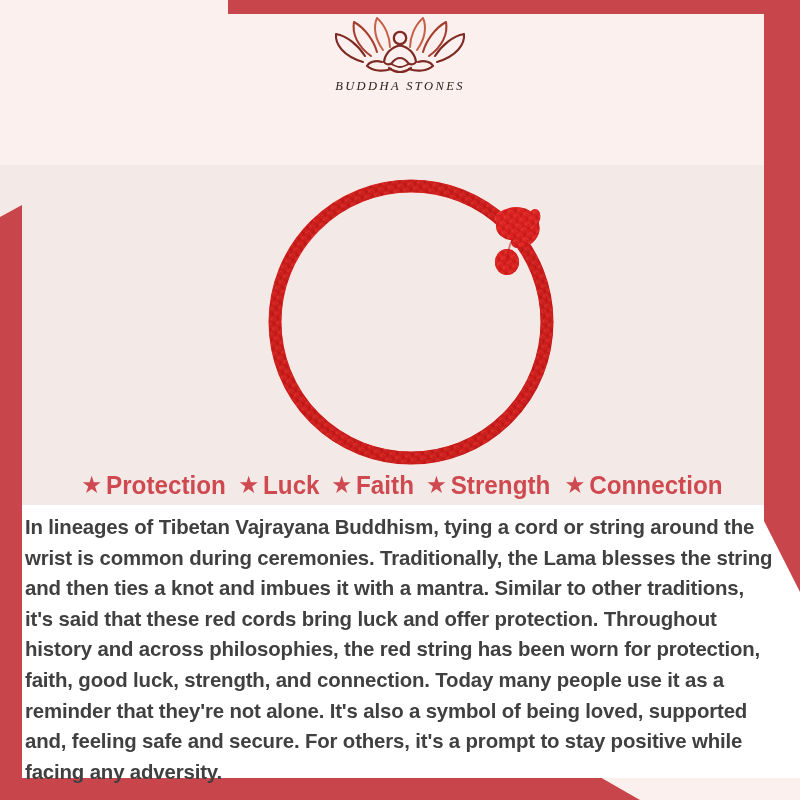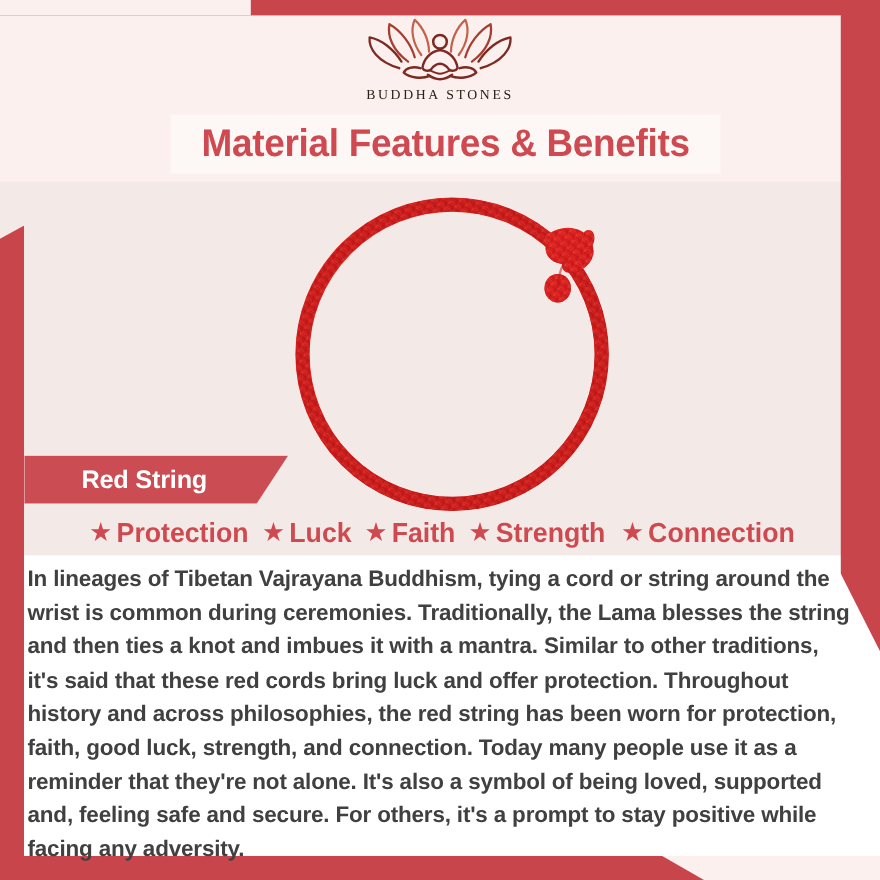--- a/index.html
+++ b/index.html
@@ -47,21 +47,21 @@
     background:#f3eae7;
   }
   .bg-text{
     position:absolute;left:0;top:505px;width:800px;height:273px;
     background:#ffffff;
   }
 
   
   .logo-wrap{
     position:absolute;left:0;top:14px;width:800px;height:84px;
-    display:flex;flex-direction:column;align-items:center;justify-content:flex-start;
+    display:flex;flex-direction:column;align-items:center;justify-content:flex-start;font-style:italic;
   }
   .logo-mark{line-height:0;}
   .logo-word{
     margin-top:3px;
     font-family:"Liberation Serif","DejaVu Serif",serif;
     font-size:12.5px;letter-spacing:2.4px;color:#2b2018;font-weight:400;
   }
 
   
   .title-band{
@@ -151,23 +151,20 @@
           <path d="M55 48 C48 46 42 48 40 52 C46 57 56 58 64 55" stroke="#7e2a24" stroke-width="2.2"></path>
           <path d="M91 48 C98 46 104 48 106 52 C100 57 90 58 82 55" stroke="#7e2a24" stroke-width="2.2"></path>
           <path d="M62 54 C66 57 70 58 73 58 C76 58 80 57 84 54" stroke="#7e2a24" stroke-width="2.2"></path>
           <path d="M64 50 C68 52 71 53 73 53 C75 53 78 52 82 50" stroke="#7e2a24" stroke-width="1.8"></path>
         </g>
       </svg>
     </div>
     <div class="logo-word">BUDDHA STONES</div>
   </div>
 
-  <div class="title-band">
-    <div class="title-text">Material Features &amp; Benefits</div>
-  </div>
 
   <div class="product">
     <svg width="330" height="300" viewBox="0 0 330 300">
       <defs>
         <linearGradient id="cordg" x1="0" y1="0" x2="1" y2="1">
           <stop offset="0%" stop-color="#ef3b33"></stop>
           <stop offset="45%" stop-color="#dd1f1f"></stop>
           <stop offset="100%" stop-color="#c01616"></stop>
         </linearGradient>
         <pattern id="braid" width="7" height="7" patternUnits="userSpaceOnUse" patternTransform="rotate(35)">
@@ -188,42 +185,39 @@
         <ellipse cx="258" cy="56" rx="17" ry="14" fill="url(#braid)" opacity="0.85"></ellipse>
         <ellipse cx="252" cy="92" rx="12" ry="13" fill="url(#cordg)"></ellipse>
         <ellipse cx="252" cy="92" rx="12" ry="13" fill="url(#braid)" opacity="0.85"></ellipse>
         <path d="M258 68 C254 76 252 84 252 92" fill="none" stroke="#b51616" stroke-width="2" opacity="0.5"></path>
         <path d="M268 60 C276 56 282 50 280 44" fill="none" stroke="url(#cordg)" stroke-width="10" stroke-linecap="round"></path>
         <path d="M268 60 C276 56 282 50 280 44" fill="none" stroke="url(#braid)" stroke-width="9" stroke-linecap="round"></path>
       </g>
     </svg>
   </div>
 
-  <div class="ribbon">
-    <span class="ribbon-text">Red String</span>
+
+  <div class="features">
+    <span class="feature">
+      <span class="star">★</span>
+      <span>Protection</span>
+    </span>
+    <span class="feature">
+      <span class="star">★</span>
+      <span>Luck</span>
+    </span>
+    <span class="feature">
+      <span class="star">★</span>
+      <span>Faith</span>
+    </span>
+    <span class="feature">
+      <span class="star">★</span>
+      <span>Strength</span>
+    </span>
+    <span class="feature">
+      <span class="star">★</span>
+      <span>Connection</span>
+    </span>
   </div>
 
-  <div class="features">
-    <span class="feature">
-      <span class="star">★</span>
-      <span>Protection</span>
-    </span>
-    <span class="feature">
-      <span class="star">★</span>
-      <span>Luck</span>
-    </span>
-    <span class="feature">
-      <span class="star">★</span>
-      <span>Faith</span>
-    </span>
-    <span class="feature">
-      <span class="star">★</span>
-      <span>Strength</span>
-    </span>
-    <span class="feature">
-      <span class="star">★</span>
-      <span>Connection</span>
-    </span>
-  </div>
-
   <div class="body-copy">In lineages of Tibetan Vajrayana Buddhism, tying a cord or string around the wrist is common during ceremonies. Traditionally, the Lama blesses the string and then ties a knot and imbues it with a mantra. Similar to other traditions, it's said that these red cords bring luck and offer protection. Throughout history and across philosophies, the red string has been worn for protection, faith, good luck, strength, and connection. Today many people use it as a reminder that they're not alone. It's also a symbol of being loved, supported and, feeling safe and secure. For others, it's a prompt to stay positive while facing any adversity.</div>
 
 </div>
 
 </body></html>

